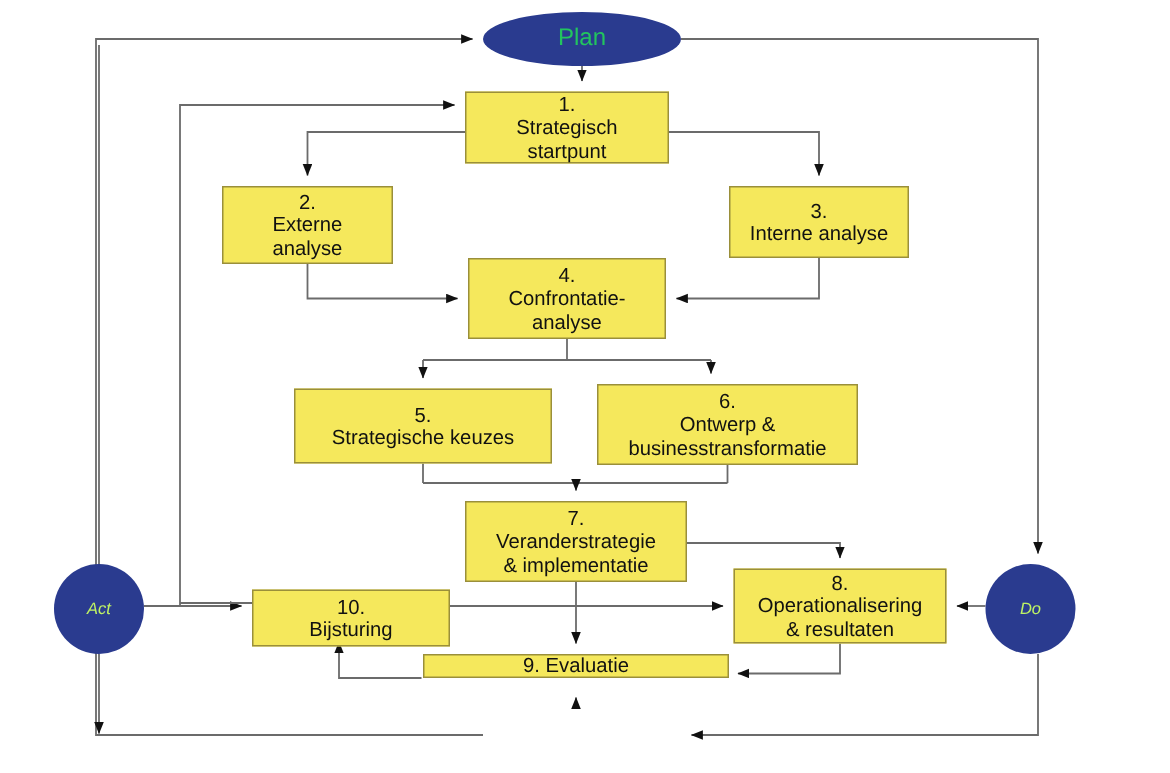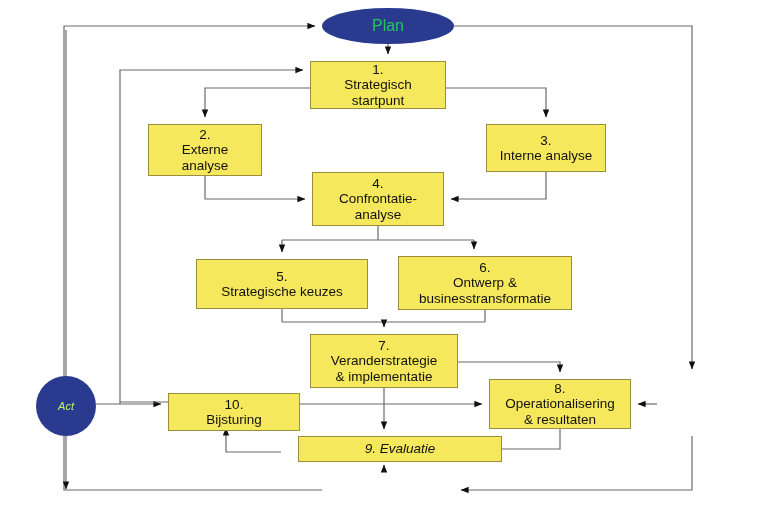--- a/index.html
+++ b/index.html
@@ -114,20 +114,21 @@
       <path d="M560,429 L560,449 L492,449" marker-end="url(#ah)"></path>
 
       <path d="M281,452 L226,452 L226,428" marker-end="url(#ah)"></path>
 
       <path d="M384,472 L384,465" marker-end="url(#ah)"></path>
     </g>
   </svg>
 
   <div class="node ellipse" style="left:322px; top:8px; width:132px; height:36px;">Plan</div>
 
+  <div class="node circle" style="left:657px; top:376px; width:60px; height:60px;">Do</div>
 
 
   <div class="node circle" style="left:36px; top:376px; width:60px; height:60px;">Act</div>
 
   <div class="node box" style="left:310px; top:61px; width:136px; height:48px;">1.
 Strategisch
 startpunt</div>
 
   <div class="node box" style="left:148px; top:124px; width:114px; height:52px;">2.
 Externe
@@ -148,18 +149,18 @@
 businesstransformatie</div>
 
   <div class="node box" style="left:310px; top:334px; width:148px; height:54px;">7.
 Veranderstrategie
 &amp; implementatie</div>
 
   <div class="node box" style="left:489px; top:379px; width:142px; height:50px;">8.
 Operationalisering
 &amp; resultaten</div>
 
-  <div class="node box" style="left:298px; top:436px; width:204px; height:26px;font-style:italic;">9. Evaluatie</div>
+  <div class="node box" style="left:282px; top:436px; width:204px; height:16px;">9. Evaluatie</div>
 
   <div class="node box" style="left:168px; top:361px; width:132px; height:38px;margin-top:32px;">10.
 Bijsturing</div>
 
 </div>
 
 </body></html>

